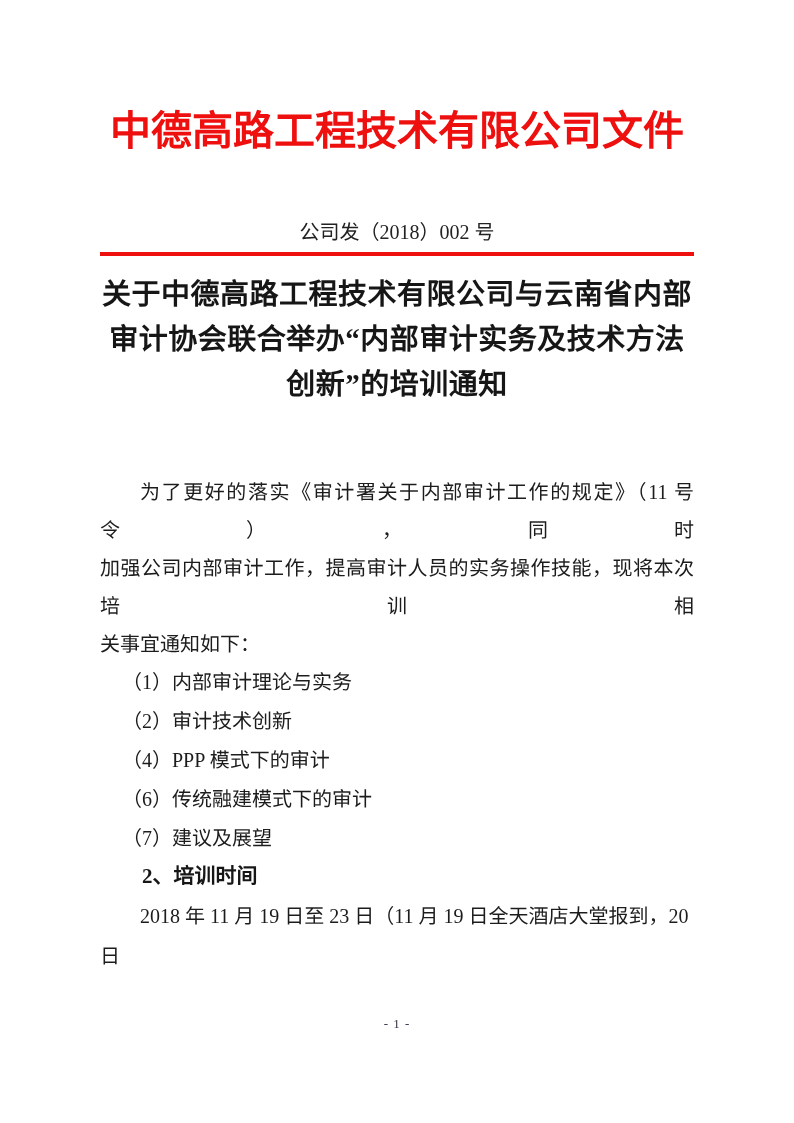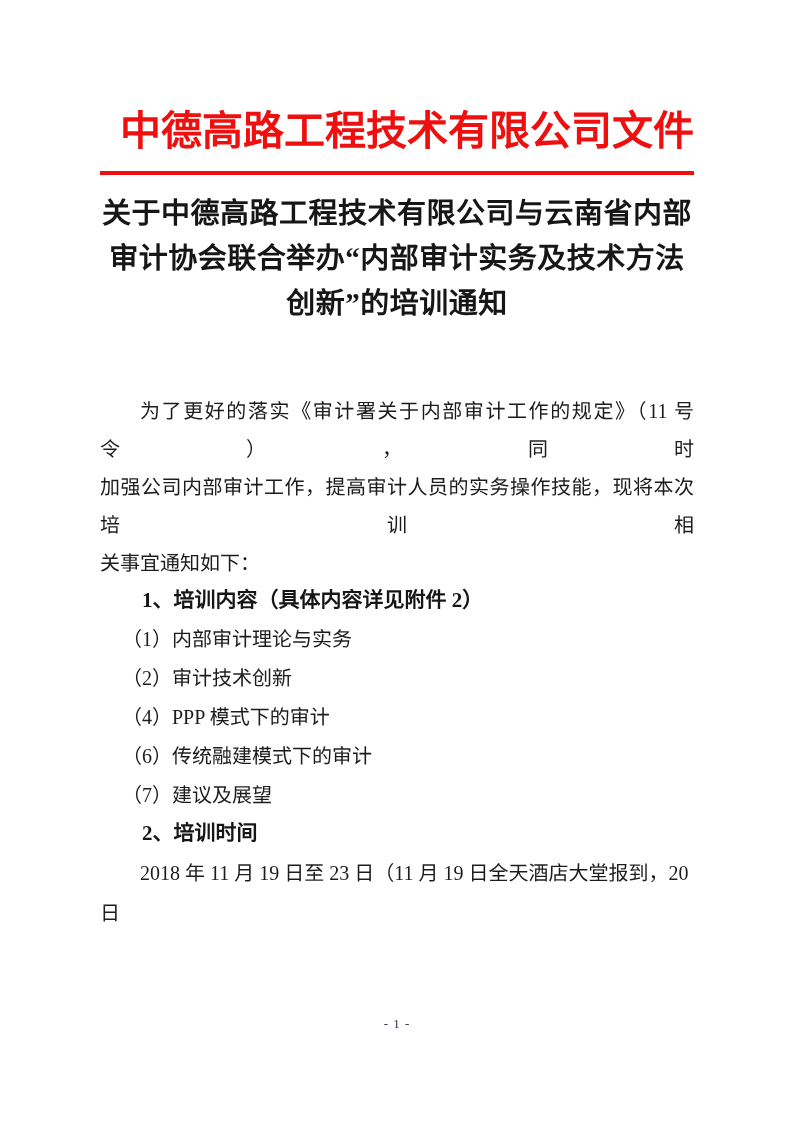--- a/index.html
+++ b/index.html
@@ -18,21 +18,21 @@
     height: 1123px;
     background: #ffffff;
     position: relative;
   }
   .content {
     padding: 0 100px;
   }
   .org-title {
     padding-top: 97px;
     line-height: 68px;
-    text-align: right;
+    text-align: center;
     color: #ee0f0f;
     font-size: 41px;
     font-weight: bold;
     white-space: nowrap;
     letter-spacing: 0px;
   }
   .doc-number {
     margin-top: 53px;
     line-height: 28px;
     text-align: center;
@@ -97,35 +97,35 @@
   }
 </style>
 </head>
 <body>
 
 <div class="page">
   <div class="content">
 
     <div class="org-title">中德高路工程技术有限公司文件</div>
 
+    <div class="doc-number">公司发（2018）002 号</div>
 
     <div class="red-line"></div>
 
     <div class="main-title">
       <div>关于中德高路工程技术有限公司与云南省内部</div>
       <div>审计协会联合举办“内部审计实务及技术方法</div>
       <div>创新”的培训通知</div>
     </div>
 
     <div class="body-block">
       <div class="para-line full indent">为了更好的落实《审计署关于内部审计工作的规定》（11 号令），同时</div>
       <div class="para-line full">加强公司内部审计工作，提高审计人员的实务操作技能，现将本次培训相</div>
       <div class="para-line">关事宜通知如下：</div>
 
-      <div class="sec-head">1、培训内容（具体内容详见附件 2）</div>
 
       <div class="list-item">（1）内部审计理论与实务</div>
       <div class="list-item">（2）审计技术创新</div>
       <div class="list-item">（4）PPP 模式下的审计</div>
       <div class="list-item">（6）传统融建模式下的审计</div>
       <div class="list-item">（7）建议及展望</div>
 
       <div class="sec-head">2、培训时间</div>
 
       <div class="date-line">2018 年 11 月 19 日至 23 日（11 月 19 日全天酒店大堂报到，20 日</div>

